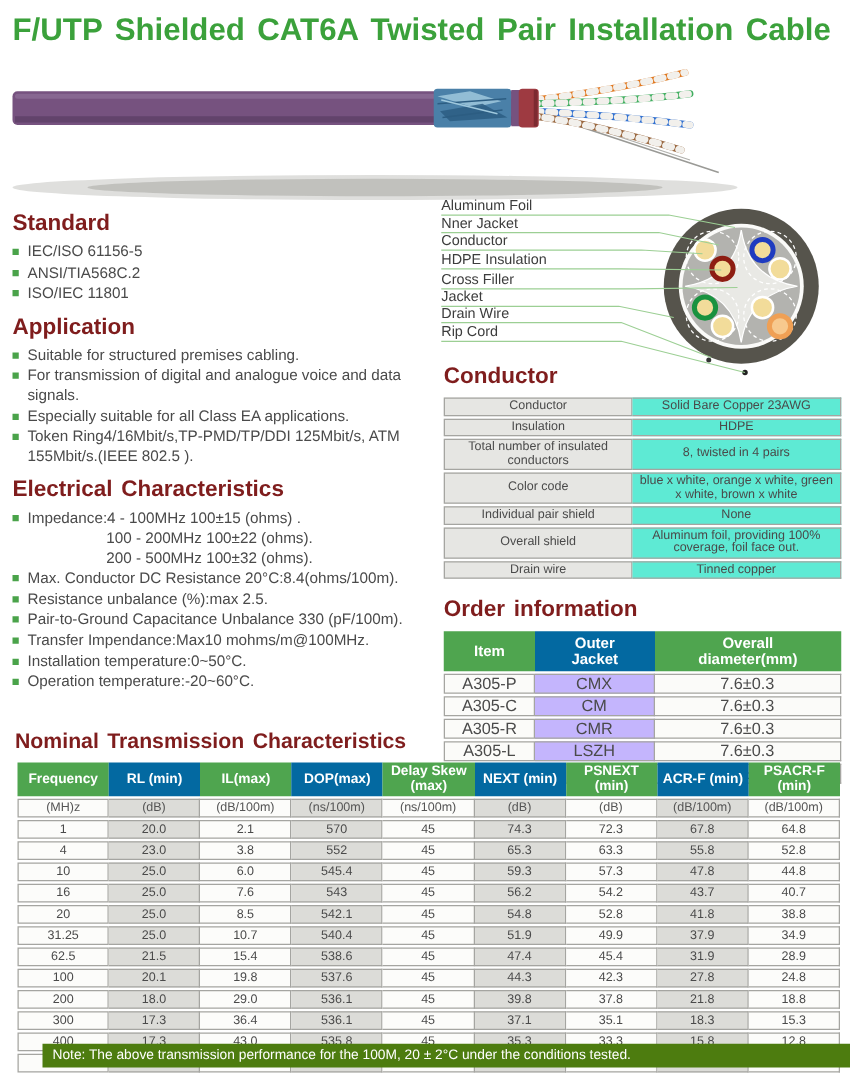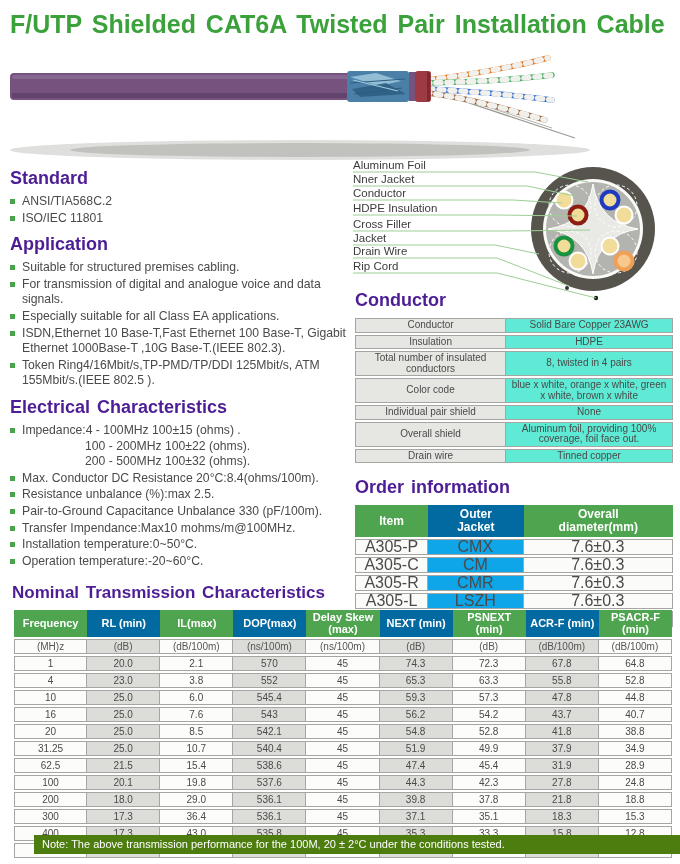--- a/index.html
+++ b/index.html
@@ -1,20 +1,20 @@
 <!DOCTYPE html>
 <html><head>
 <meta charset="utf-8">
 <style>
   html,body{margin:0;padding:0;background:#fff;}
   .page{position:relative;width:680px;height:864px;background:#fff;overflow:hidden;
         font-family:"Liberation Sans","DejaVu Sans",sans-serif;color:#4a4a4a;}
   .title{position:absolute;left:10px;top:10px;margin:0;font-size:25px;font-weight:bold;
          color:#3ba13b;word-spacing:3px;letter-spacing:0px;white-space:nowrap;}
-  h2{font-size:18px;color:#4c1d95;margin:0 0 5px 0;font-weight:bold;word-spacing:2px;}
+  h2{font-size:18px;color:#7f1d1d;margin:0 0 5px 0;font-weight:bold;word-spacing:2px;}
   
   .cable-art{position:absolute;left:0;top:50px;width:680px;height:115px;}
   
   .left-col{position:absolute;left:10px;top:168px;width:338px;}
   .left-col ul{list-style:none;margin:0 0 8px 0;padding:0;}
   .left-col li{display:flex;line-height:15.6px;font-size:12.2px;margin:0 0 1px 0;}
   .bullet{flex:0 0 12px;width:12px;}
   .bullet::before{content:"";display:block;width:5px;height:5px;background:#4aa34a;margin-top:5px;}
   .li-text{flex:1;}
   .cont-line{padding-left:63px;}
@@ -26,22 +26,22 @@
   .right-col{position:absolute;left:355px;top:290px;width:318px;}
   table{border-collapse:separate;border-spacing:0 2px;width:100%;table-layout:fixed;}
   .spec td,.spec th{border:1px solid #a5a5a1;border-left:none;text-align:center;
         font-size:10px;line-height:10.5px;padding:1px 3px;color:#4a4a4a;overflow:hidden;}
   .spec td:first-child,.spec th:first-child{border-left:1px solid #a5a5a1;}
   #conductor-table .cl{background:#e6e6e3;width:45%;}
   #conductor-table .cv{background:#5eead4;}
   #order-table th{font-size:12px;font-weight:bold;color:#fff;border:none;padding:3px 20px;line-height:13px;}
   .hg{background:#4fa54f;}
   .hgr{background:#0369a1;}
-  #order-table td{background:#fbfbf9;font-size:16px;line-height:12px;}
-  #order-table td.shade{background:#0ea5e9;margin-top:12px;}
+  #order-table td{background:#fbfbf9;font-size:13px;line-height:12px;}
+  #order-table td.shade{background:#c4b5fd;margin-top:12px;}
   
   .trans-head{position:absolute;left:12px;top:583px;margin:0;font-size:17px;}
   #transmission-table{position:absolute;left:14px;top:608px;width:658px;}
   #transmission-table th{font-size:11px;font-weight:bold;color:#fff;border:none;
         padding:2px 1px;line-height:11.5px;}
   #transmission-table td{background:#fcfcfa;}
   #transmission-table td.shade{background:#dcdcd8;}
   #transmission-table td{font-size:10px;line-height:11px;padding:1px 0;}
   .units td{color:#555;}
   .note-bar{position:absolute;left:14px;top:835px;width:650px;height:19px;background:#4d7c0f;
@@ -95,20 +95,26 @@
       </g>
     </svg>
   </div>
 
   <div class="left-col">
     <h2>Standard</h2>
     <ul id="standard-list">
         <li>
           <span class="bullet"></span>
           <span class="li-text">
+            <div>IEC/ISO 61156-5</div>
+          </span>
+        </li>
+        <li>
+          <span class="bullet"></span>
+          <span class="li-text">
             <div>ANSI/TIA568C.2</div>
           </span>
         </li>
         <li>
           <span class="bullet"></span>
           <span class="li-text">
             <div>ISO/IEC 11801</div>
           </span>
         </li>
       </ul>
@@ -123,26 +129,20 @@
         <li>
           <span class="bullet"></span>
           <span class="li-text">
             <div>For transmission of digital and analogue voice and data signals.</div>
           </span>
         </li>
         <li>
           <span class="bullet"></span>
           <span class="li-text">
             <div>Especially suitable for all Class EA applications.</div>
-          </span>
-        </li>
-        <li>
-          <span class="bullet"></span>
-          <span class="li-text">
-            <div>ISDN,Ethernet 10 Base-T,Fast Ethernet 100 Base-T, Gigabit Ethernet 1000Base-T ,10G Base-T.(IEEE 802.3).</div>
           </span>
         </li>
         <li>
           <span class="bullet"></span>
           <span class="li-text">
             <div>Token Ring4/16Mbit/s,TP-PMD/TP/DDI 125Mbit/s, ATM 155Mbit/s.(IEEE 802.5 ).</div>
           </span>
         </li>
       </ul>
     <h2>Electrical Characteristics</h2>

